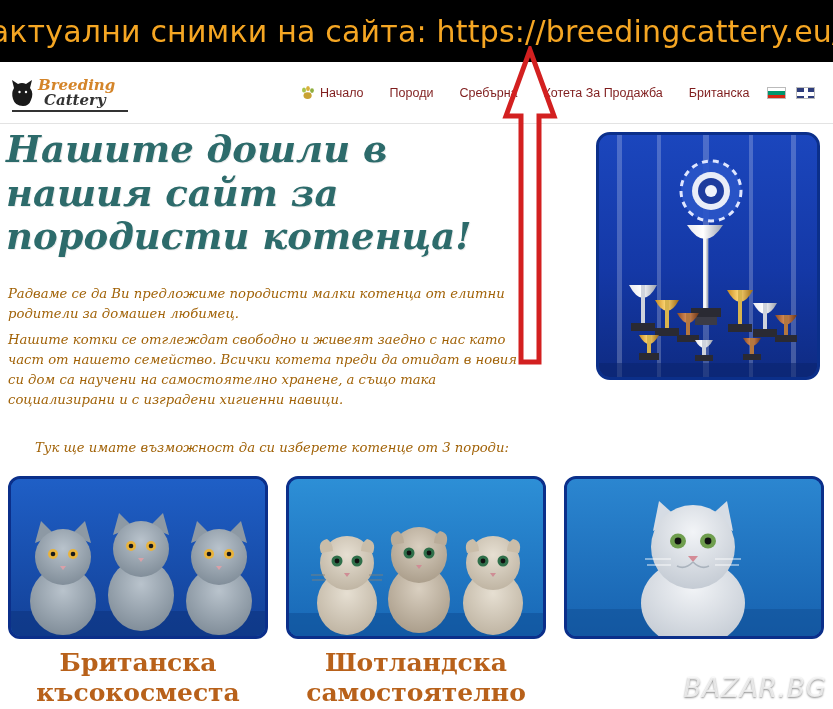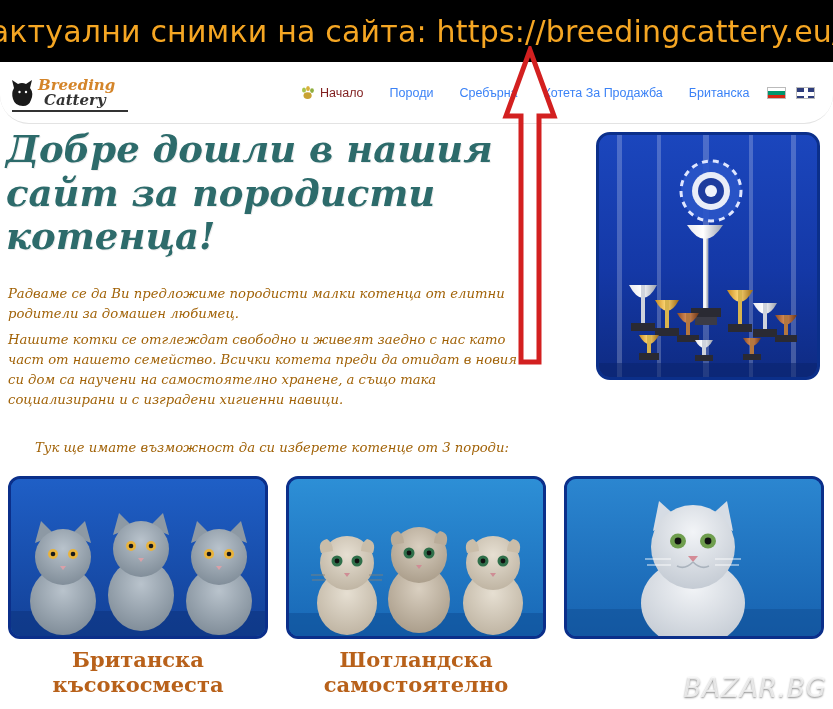--- a/index.html
+++ b/index.html
@@ -35,21 +35,20 @@
     font-family: "DejaVu Sans", sans-serif;
   }
 
   
   .site-header {
     position: absolute;
     left: 0; top: 62px;
     width: 833px; height: 62px;
     background: #ffffff;
     border-bottom: 1px solid #e3e3e3;
-    border-radius: 29px;
   }
   .logo {
     position: absolute;
     left: 10px; top: 8px;
     width: 120px; height: 46px;
     background: #ffffff;
     display: flex;
     align-items: center;
   }
   .logo-cat {
@@ -89,21 +88,21 @@
   .nav {
     position: absolute;
     left: 300px; top: 0;
     height: 62px;
     display: flex;
     align-items: center;
     gap: 26px;
   }
   .nav-item {
     font-size: 12.5px;
-    color: #3b82f6;
+    color: #7f1d1d;
     white-space: nowrap;
     cursor: pointer;
     display: flex;
     align-items: center;
     gap: 5px;
   }
   .nav-item.active { color: #7f1d1d; }
   .paw-icon { width: 15px; height: 14px; display: block; }
 
   .lang-flags {
@@ -197,21 +196,21 @@
     overflow: hidden;
     background: #1560c4;
   }
   .card-photo svg { display: block; }
   .card-title {
     margin-top: 9px;
     text-align: center;
     color: #b8611a;
     font-family: "DejaVu Serif", serif;
     font-weight: bold;
-    font-size: 21px;
+    font-size: 25px;
     line-height: 1.18;
   }
 
   
   .red-arrow {
     position: absolute;
     left: 498px; top: 46px;
     width: 64px; height: 320px;
     pointer-events: none;
   }
@@ -282,21 +281,21 @@
     </div>
 
     <div class="lang-flags">
       <span class="flag-bg"></span>
       <span class="flag-uk"></span>
     </div>
   </div>
 
   <div class="content">
 
-    <h1 class="headline">Добре дошли в нашия сайт за породисти котенца!</h1>
+    <h1 class="headline">Нашите дошли в нашия сайт за породисти котенца!</h1>
 
     <p class="para p1">Радваме се да Ви предложиме породисти малки котенца от елитни родители за домашен любимец.</p>
     <p class="para p2">Нашите котки се отглеждат свободно и живеят заедно с нас като част от нашето семейство. Всички котета преди да отидат в новия си дом са научени на самостоятелно хранене, а също така социализирани и с изградени хигиенни навици.</p>
     <p class="para p3">Тук ще имате възможност да си изберете котенце от 3 породи:</p>
 
     <div class="trophy-photo">
       <svg viewBox="0 0 224 248" width="224" height="248" aria-hidden="true">
         <defs>
           <linearGradient id="bluebg" x1="0" y1="0" x2="0" y2="1">
             <stop offset="0%" stop-color="#1b46bd"></stop>

